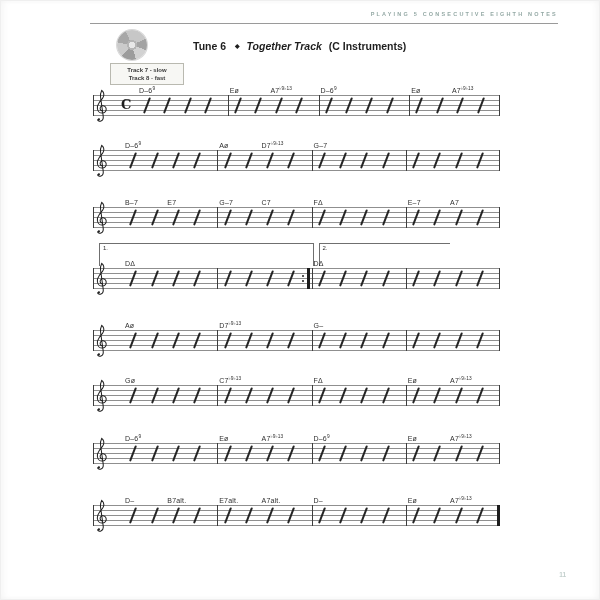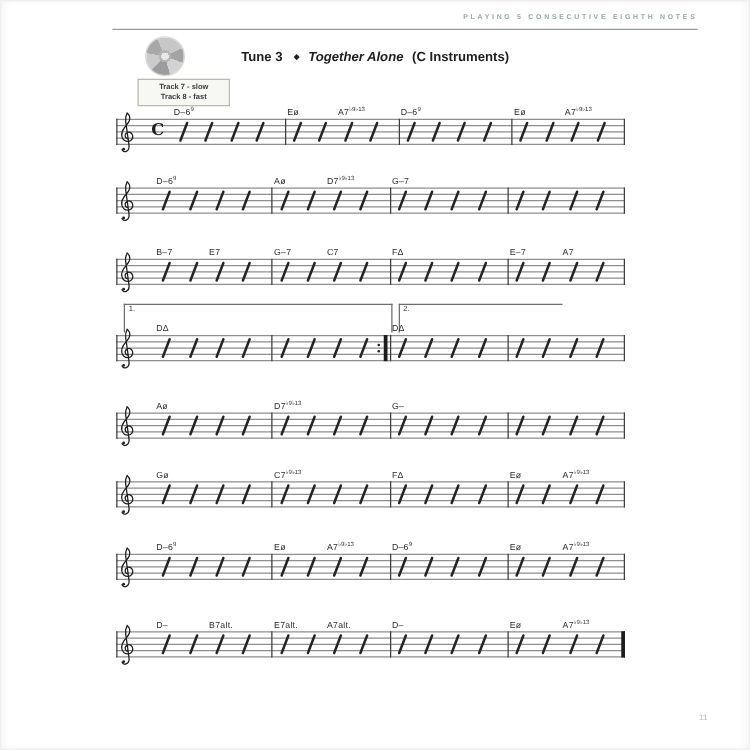--- a/index.html
+++ b/index.html
@@ -53,23 +53,23 @@
   <div class="running-head">PLAYING 5 CONSECUTIVE EIGHTH NOTES</div>
   <div class="head-rule"></div>
 
   <div class="cd"></div>
   <div class="track-box">
     <div class="track-line">Track 7 - slow</div>
     <div class="track-line">Track 8 - fast</div>
   </div>
 
   <div class="title">
-    <span class="tnum">Tune 3</span>
+    <span class="tnum">Tune 6</span>
     <span class="sep">◆</span>
-    <span class="tname">Together Alone</span>
+    <span class="tname">Together Track</span>
     <span>(C Instruments)</span>
   </div>
 
   <div id="music">
       <div class="system" style="top: 63px;">
         <div class="staff">
           <div class="sline" style="top: 0px;"></div>
           <div class="sline" style="top: 5px;"></div>
           <div class="sline" style="top: 10px;"></div>
           <div class="sline" style="top: 15px;"></div>

